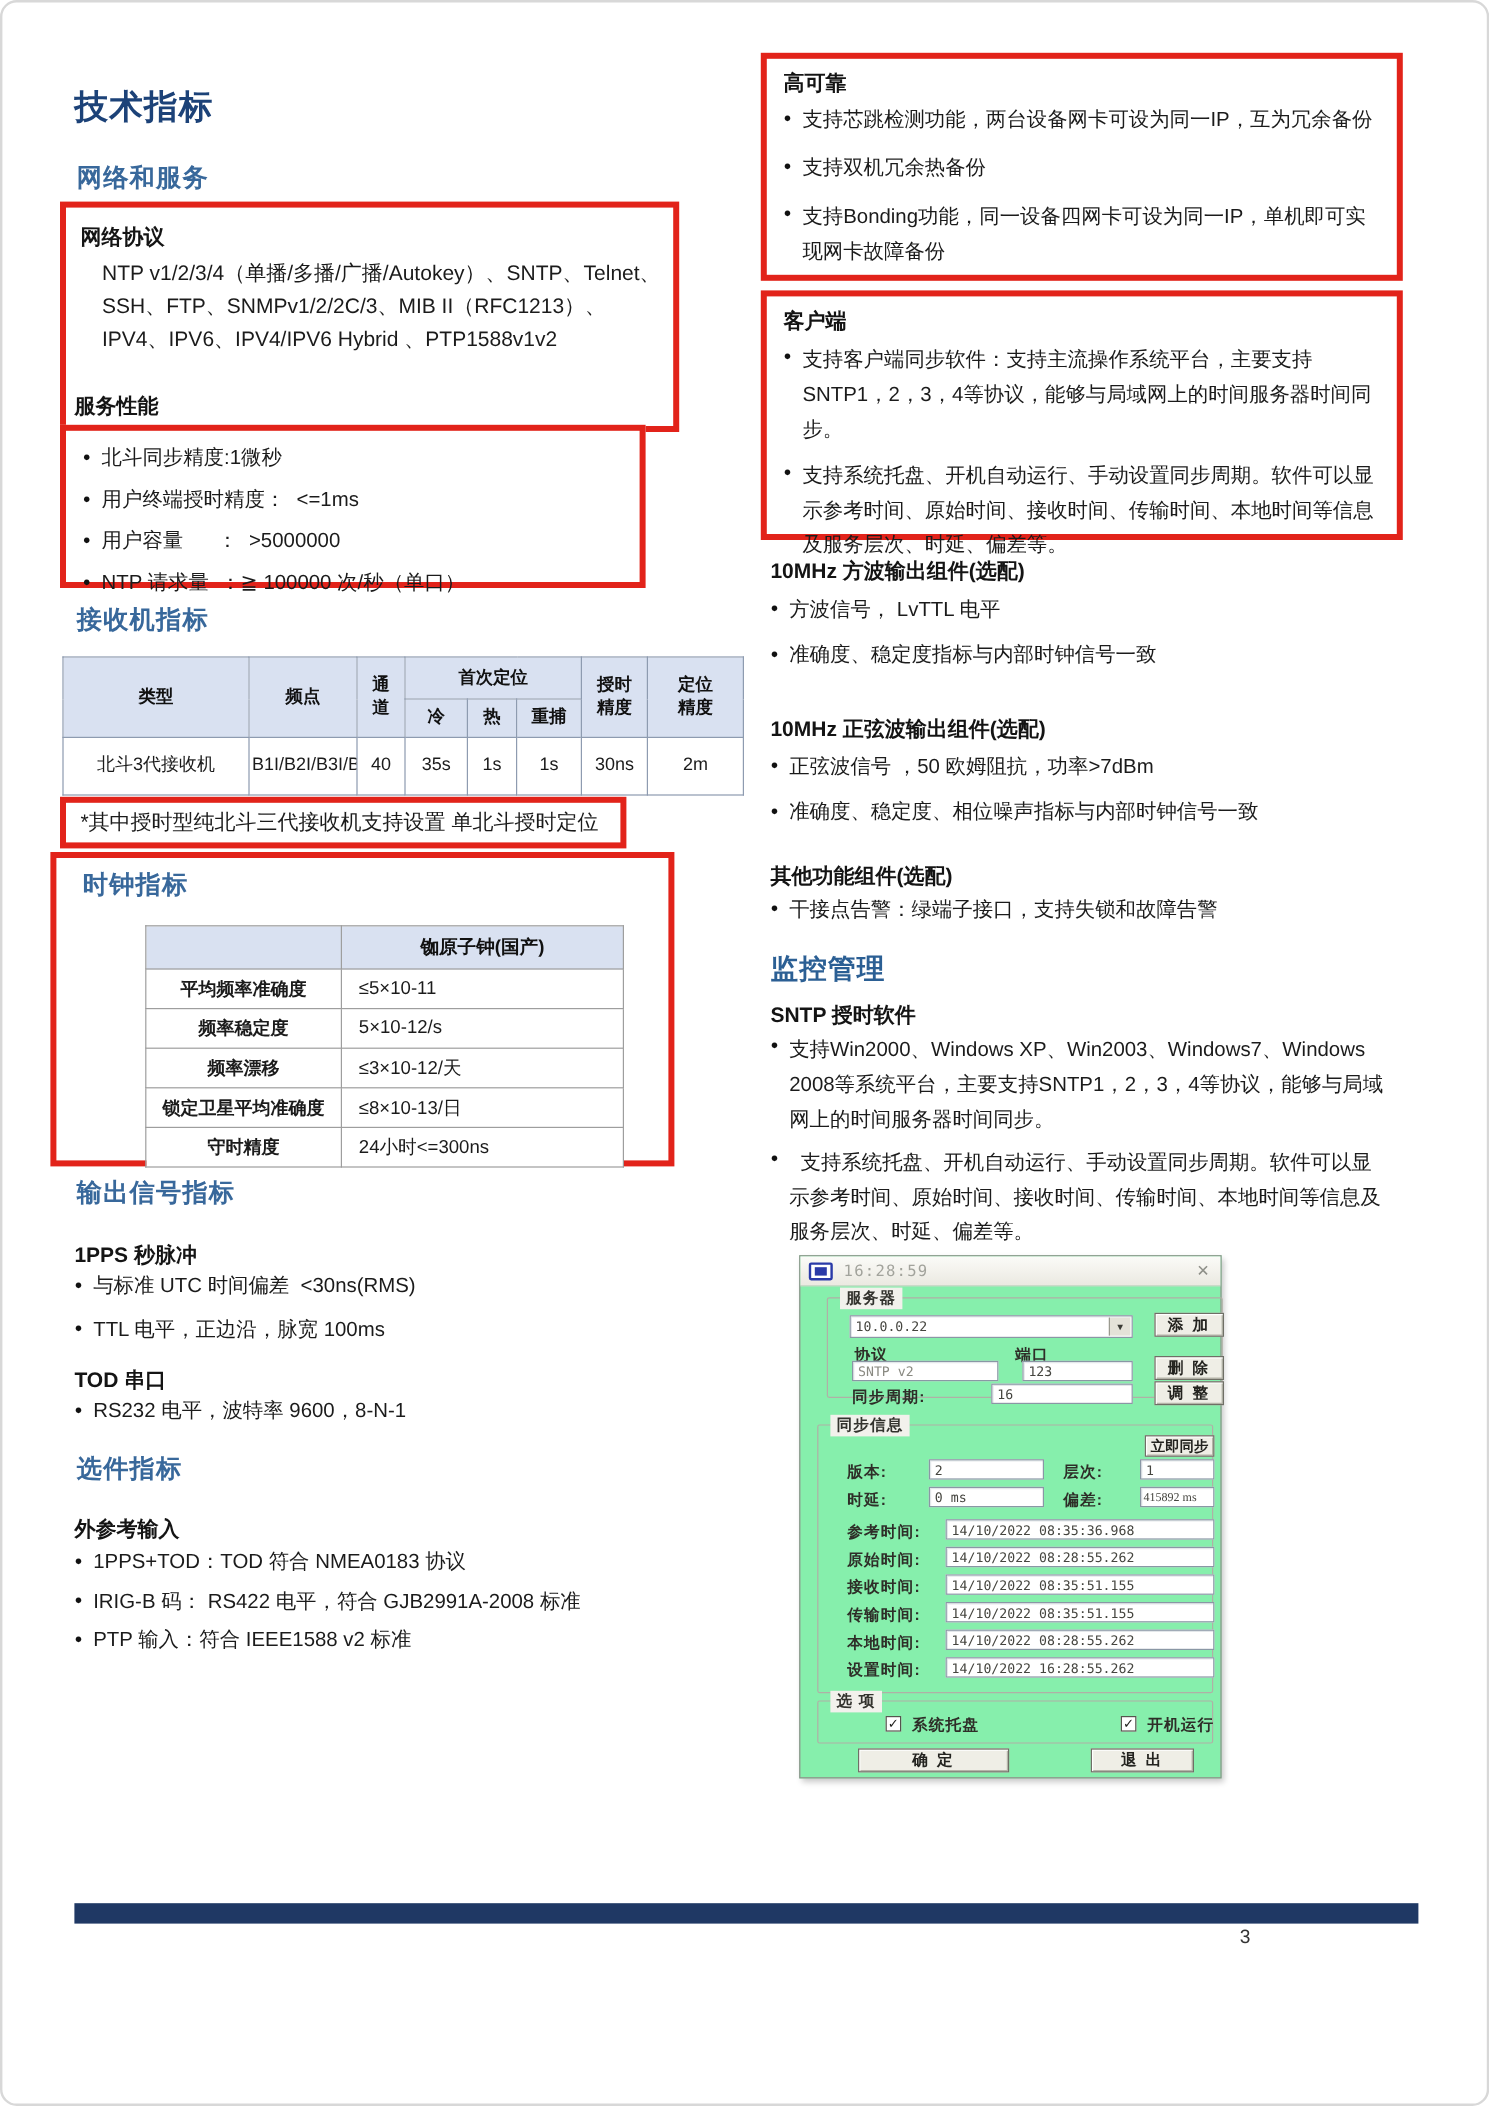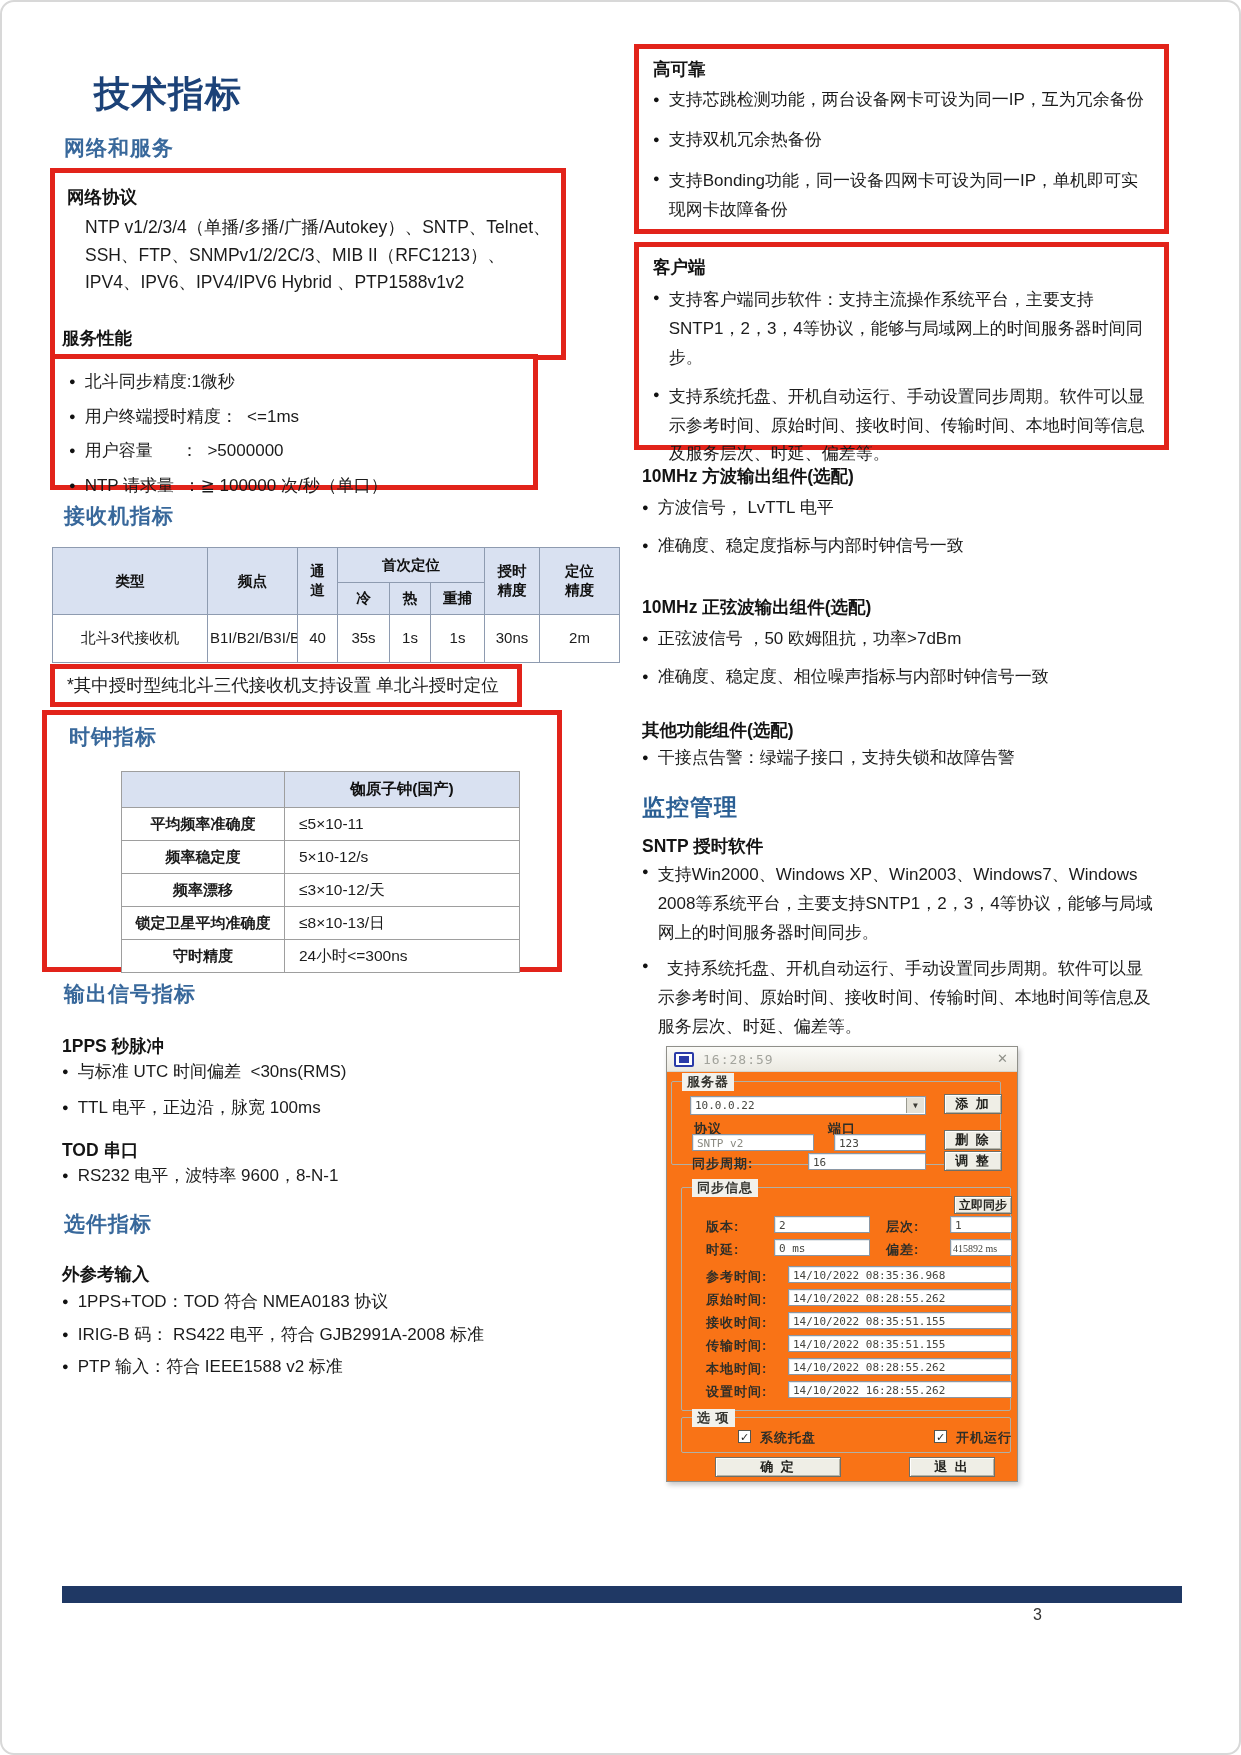--- a/index.html
+++ b/index.html
@@ -2,21 +2,21 @@
 <html><head>
 <meta charset="utf-8">
 <style>
   html,body{margin:0;padding:0;background:#ffffff;}
   .page{
     position:relative;width:1241px;height:1755px;box-sizing:border-box;
     background:#fff;border:2px solid #d8d8d8;border-radius:14px;overflow:hidden;
     font-family:"Liberation Sans","DejaVu Sans",sans-serif;color:#1b1b1b;
   }
   .abs{position:absolute;}
-  .h1{font-size:36px;font-weight:bold;color:#1c4278;letter-spacing:1px;margin-left:32px;}
+  .h1{font-size:28px;font-weight:bold;color:#1c4278;letter-spacing:1px;}
   .h2{font-size:21px;font-weight:bold;color:#38689b;letter-spacing:1px;}
   .h2b{font-size:23px;font-weight:bold;color:#2b5f94;letter-spacing:1px;}
   .sub{font-size:17.5px;font-weight:bold;color:#141414;}
   .redbox{border:5px solid #e2231a;box-sizing:border-box;background:#fff;}
   .bullet{display:flex;gap:9px;align-items:flex-start;}
   .dot{font-size:11px;margin-top:5px;color:#111;flex:0 0 auto;}
   .bt{font-size:17px;line-height:1.45;color:#1b1b1b;white-space:pre-wrap;}
   .para{font-size:17.5px;line-height:1.58;color:#1b1b1b;white-space:pre-wrap;}
   
   table.spec{border-collapse:collapse;table-layout:fixed;width:100%;}
@@ -25,21 +25,21 @@
   .spec td{font-size:15px;line-height:1.25;background:#fff;padding:2px;}
   .vs1{display:inline-block;width:1.1em;line-height:1.3;}
   .vs2{display:inline-block;width:2.2em;line-height:1.3;}
   
   table.clock{border-collapse:collapse;table-layout:fixed;width:100%;}
   .clock th,.clock td{border:1px solid #9e9e9e;vertical-align:middle;}
   .clock th{background:#d9e1f1;font-size:15.5px;text-align:center;color:#111;padding:2px;}
   .clock td.lab{font-size:15px;font-weight:bold;text-align:center;background:#fff;}
   .clock td.val{font-size:15.5px;text-align:left;padding-left:14px;background:#fff;}
   
-  .dlg{position:absolute;background:#f97316;border:1px solid #90908a;box-shadow:2px 3px 5px rgba(0,0,0,.22);}
+  .dlg{position:absolute;background:#86efac;border:1px solid #90908a;box-shadow:2px 3px 5px rgba(0,0,0,.22);}
   .dlg-titlebar{position:absolute;left:0;top:0;right:0;height:24px;background:linear-gradient(#fbfbf8,#ebe9e1);border-bottom:1px solid #d6d5cd;}
   .dlg-ico{position:absolute;left:7px;top:5px;width:20px;height:15px;background:#fff;border:2px solid #2a3aa8;border-radius:2px;box-sizing:border-box;}
   .dlg-ico::after{content:"";position:absolute;left:3px;top:2px;right:3px;bottom:2px;background:#2a3aa8;}
   .dlg-titletext{position:absolute;left:36px;top:5px;font-size:13px;color:#a2a39c;font-family:"DejaVu Sans Mono",monospace;letter-spacing:1px;}
   .dlg-close{position:absolute;right:9px;top:4px;font-size:13px;color:#8f9089;}
   .grp{position:absolute;border:1px solid #b0b0a6;border-radius:2px;box-sizing:border-box;}
   .legend{position:absolute;top:-9px;left:10px;background:#f2f1ec;padding:0 5px;font-size:13px;font-weight:bold;color:#33332e;letter-spacing:1px;}
   .fld{position:absolute;background:#fff;border:1px solid #8a97a5;box-shadow:inset 1px 1px 0 #e3e7ea;font-family:"DejaVu Sans Mono",monospace;font-size:11px;color:#45453f;padding:2px 4px;box-sizing:border-box;white-space:nowrap;overflow:hidden;}
   .fld-sm{font-size:10px;padding:3px 2px;font-family:Liberation Serif, serif;}
   .dlg-btn{position:absolute;background:#efeee6;border:1px solid #6f6f66;box-shadow:inset 1px 1px 0 #fff,inset -1px -1px 0 #b5b4a8;font-size:13px;font-weight:bold;color:#23231f;text-align:center;box-sizing:border-box;letter-spacing:2px;}
@@ -279,21 +279,21 @@
       </div>
   </div>
 
   <div class="dlg" style="left:664px;top:1044px;width:350px;height:434px;">
     <div class="dlg-titlebar">
       <div class="dlg-ico"></div>
       <div class="dlg-titletext">16:28:59</div>
       <div class="dlg-close">✕</div>
     </div>
 
-    <div class="grp" style="left:4px;top:34px;width:330px;height:84px;">
+    <div class="grp" style="left:22px;top:34px;width:330px;height:84px;">
       <div class="legend">服务器</div>
       <div class="fld" style="left:18px;top:14px;width:236px;height:19px;">
         <span>10.0.0.22</span>
         <span class="combo-arrow">▼</span>
       </div>
       <div class="dlg-btn" style="left:272px;top:12px;width:58px;height:20px;line-height:18px;">添 加</div>
       <div class="dlg-lbl" style="left:22px;top:38px;">协议</div>
       <div class="fld" style="left:20px;top:52px;width:122px;height:17px;color:#8a8a82;">SNTP v2</div>
       <div class="dlg-lbl" style="left:156px;top:38px;">端口</div>
       <div class="fld" style="left:162px;top:52px;width:92px;height:17px;">123</div>

